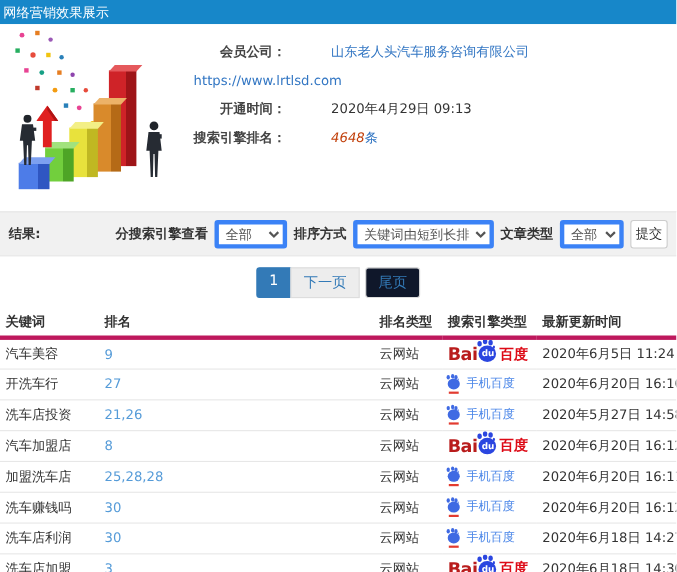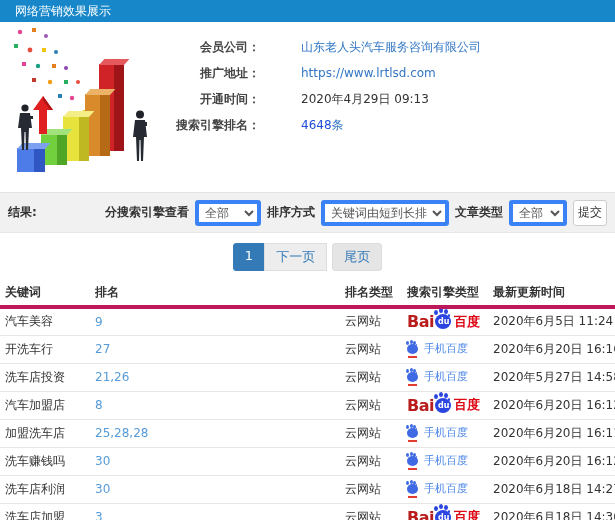--- a/index.html
+++ b/index.html
@@ -1,20 +1,20 @@
 <!DOCTYPE html>
 <html><head>
 <meta charset="utf-8">
 <style>
   * { margin:0; padding:0; box-sizing:border-box; }
   html,body { width:615px; height:520px; overflow:hidden; background:#fff;
     font-family:"DejaVu Sans","Liberation Sans",sans-serif; font-size:12px; color:#333; }
 
   
-  .topbar { height:22px; background:#1787c9; display:flex; align-items:center; padding-left:15px; }
+  .topbar { height:22px; background:#1787c9; display:flex; align-items:center; padding-left:3px; }
   .topbar .title { color:#fff; font-size:12px; }
 
   
   .info-section { position:relative; height:170px; background:#fff; }
   .chart-art { position:absolute; left:0; top:0; width:185px; height:165px; }
   .bar { position:absolute; }
   .bar::before { content:""; position:absolute; left:0; top:-5px; width:100%; height:6px;
     transform:skewX(-42deg); transform-origin:bottom left; }
   .bar-blue   { left:17px; top:126px; width:28px; height:24px; background:linear-gradient(90deg,#4d7ce8 62%,#2f56c2 62%); z-index:6;}
   .bar-blue::before { background:#7da0f0; }
@@ -28,42 +28,42 @@
   .bar-red::before { background:#e5595c; }
   .person { position:absolute; z-index:8; }
   .arrow-up { position:absolute; left:33px; top:74px; z-index:7; }
   .confetti { position:absolute; left:2px; top:2px; z-index:1; }
 
   .info-fields { margin-left:168px; padding-top:12px; }
   .info-row { display:flex; align-items:center; height:26px;gap:33px; }
   .info-label { width:92px; text-align:right; font-weight:bold; color:#444; }
   .info-value { margin-left:8px; }
   a.lnk { color:#3276c3; text-decoration:none; }
-  .val-orange { color:#1d4ed8; }
+  .val-orange { color:#c2410c;font-style:italic; }
   .val-suffix { color:#3276c3; }
 
   
   .filter-bar { height:41px; background:#f1f1f1; border-top:1px solid #e2e2e2; border-bottom:1px solid #e8e8e8;
     display:flex; align-items:center; padding:0 8px; }
   .filter-left { font-weight:bold; }
   .filter-right { margin-left:auto; display:flex; align-items:center; gap:6px; }
   .flabel { font-weight:bold; white-space:nowrap; }
   select { height:26px; border:4px solid #3b82f6; border-radius:3px; background:#fff; color:#555;
     font-size:12px; font-family:inherit; padding:0 2px; }
   .sel-engine { width:66px; }
   .sel-sort { width:128px; }
   .sel-article { width:58px; }
   .btn-submit { height:26px; width:34px; border:1px solid #ccc; border-radius:3px; background:#fff;
     color:#333; font-size:12px; font-family:Liberation Mono, monospace; cursor:pointer; }
 
   
   .pager-wrap { height:47px; display:flex; justify-content:center; align-items:center; }
   .pager { display:flex; }
   .pg { display:inline-block; padding:4px 11px; font-size:13px; border:1px solid #ddd;
-    color:#337ab7; text-decoration:none; background:#e5e5e5; }
+    color:#337ab7; text-decoration:none; background:#0f172a; }
   .pg-active { background:#337ab7; border-color:#337ab7; color:#fff; border-radius:3px 0 0 3px; }
   .pg-next { background:#ededed; margin-left:-1px; }
   .pg-last { margin-left:5px; border-radius:3px; }
 
   
   table { width:100%; border-collapse:collapse; table-layout:fixed; }
   col.c1{width:90px} col.c2{width:250px} col.c3{width:62px} col.c4{width:86px} col.c5{width:127px}
   th { text-align:left; font-weight:bold; color:#333; height:26px; padding:4px 0 4px 5px;
     border-bottom:4px solid #be185d; font-size:12px; }
   td { height:28px; padding:2px 0 2px 5px; border-bottom:1px solid #e7e7e7; font-size:12px; color:#333;
@@ -141,21 +141,20 @@
       <rect x="12" y="12" width="4" height="4" fill="#262b33"></rect>
     </svg>
   </div>
 
   <div class="info-fields">
     <div class="info-row">
       <span class="info-label">会员公司：</span>
       <span class="info-value"><a class="lnk" href="#">山东老人头汽车服务咨询有限公司</a></span>
     </div>
     <div class="info-row">
-      <span class="info-label">推广地址：</span>
       <span class="info-value"><a class="lnk" href="#">https://www.lrtlsd.com</a></span>
     </div>
     <div class="info-row">
       <span class="info-label">开通时间：</span>
       <span class="info-value">2020年4月29日 09:13</span>
     </div>
     <div class="info-row">
       <span class="info-label">搜索引擎排名：</span>
       <span class="info-value"><span class="val-orange">4648</span><span class="val-suffix">条</span></span>
     </div>

